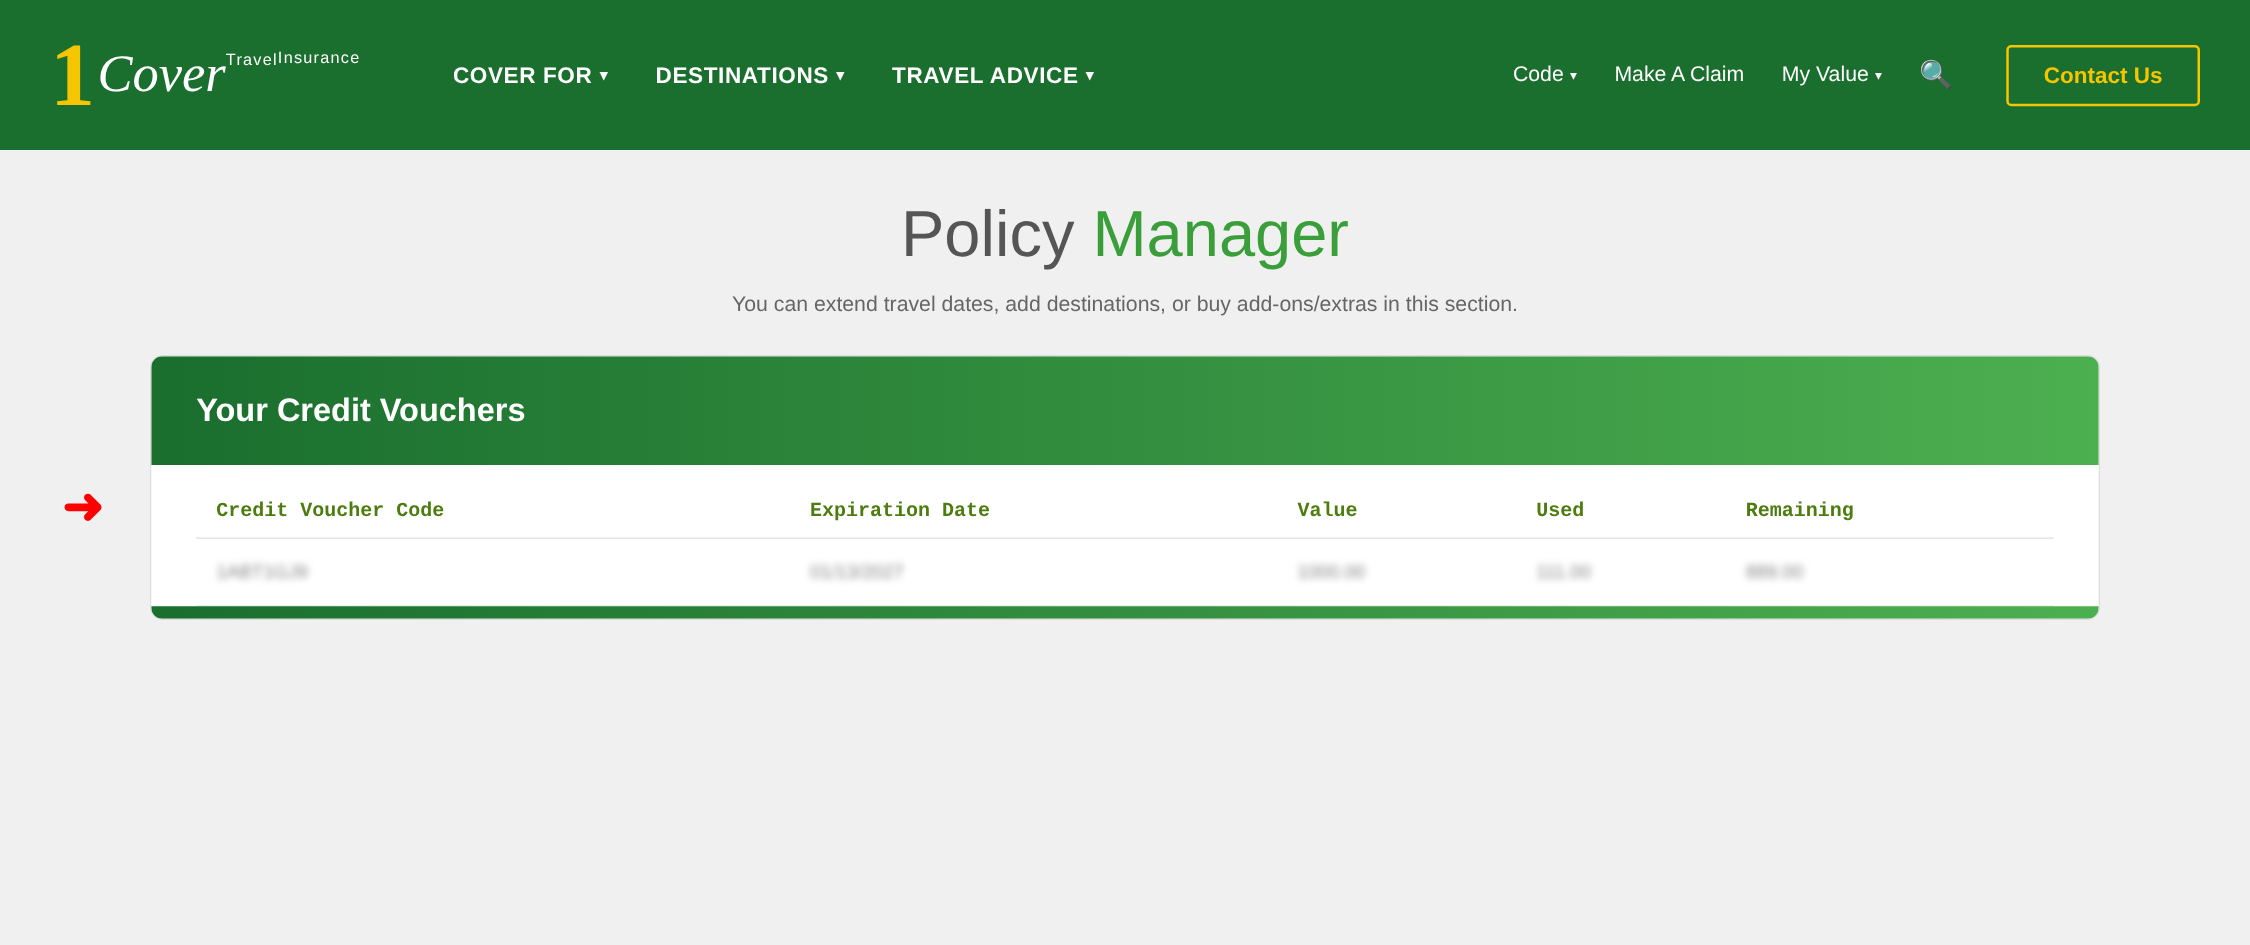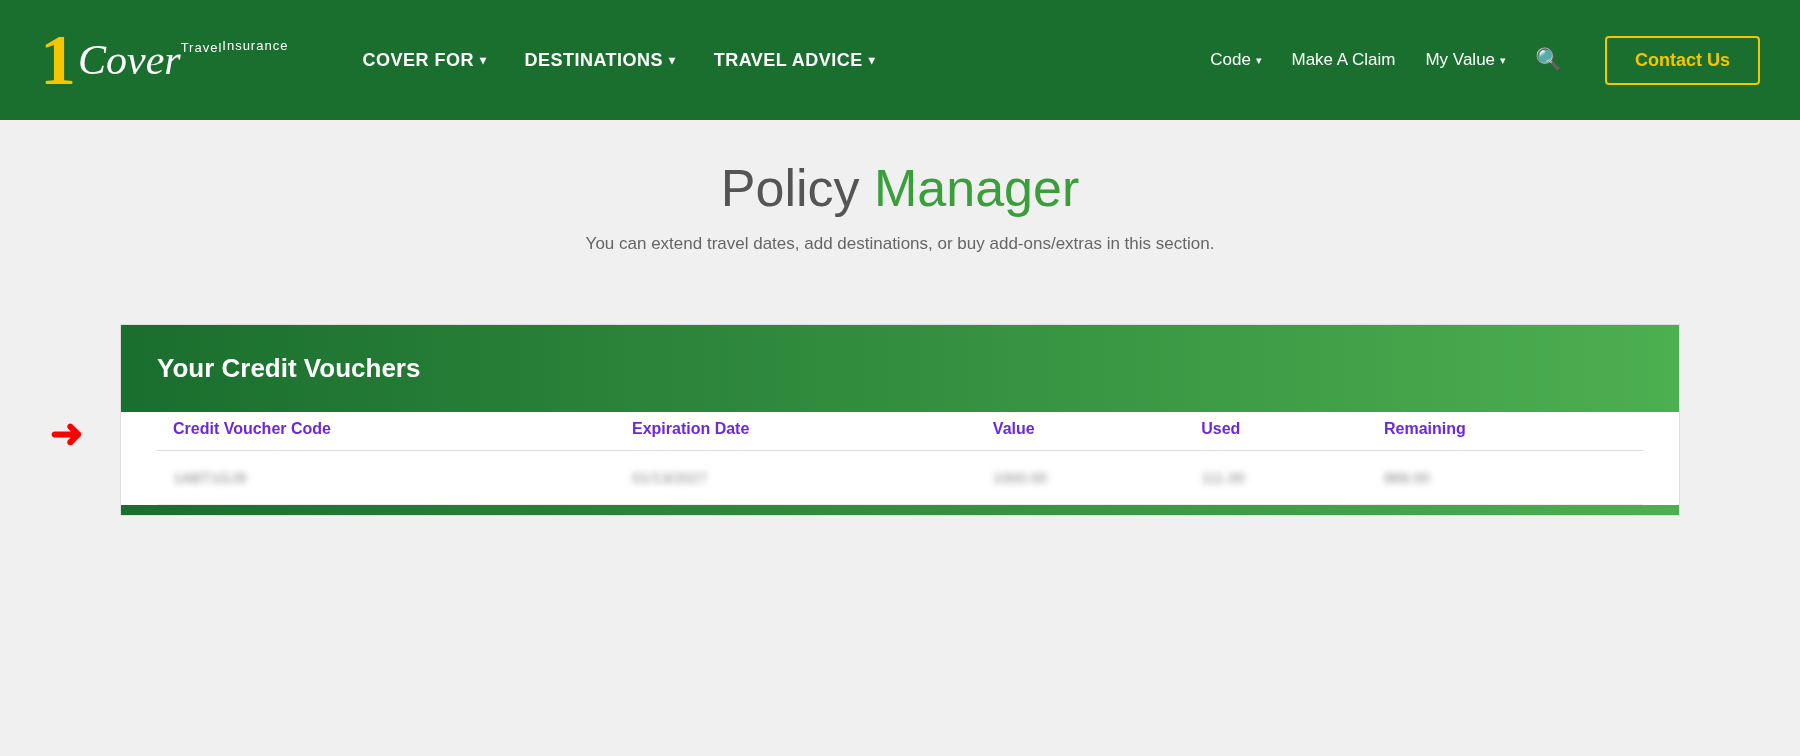--- a/index.html
+++ b/index.html
@@ -136,28 +136,27 @@
     }
 
     .page-title .green {
       color: #3a9e3a;
       font-weight: 400;
     }
 
     .page-subtitle {
       font-size: 17px;
       color: #666;
-      margin-bottom: 40px;
     }
 
     
     .card {
       background: white;
       border: 1px solid #ddd;
-      border-radius: 0;
+      border-radius: 10px;
       margin: 0 60px;
       overflow: hidden;
     }
 
     .card-header {
       background: linear-gradient(to right, #1a6e2e, #4caf50);
       padding: 28px 36px;
     }
 
     .card-header-title {
@@ -170,25 +169,26 @@
       padding: 0 36px;
     }
 
     .voucher-table {
       width: 100%;
       border-collapse: collapse;
     }
 
     .voucher-table th {
       text-align: left;
-      padding: 8px 16px 12px;
+      padding: 28px 16px 12px;
       font-size: 16px;
       font-weight: bold;
-      color: #6d28d9;
+      color: #4d7c0f;
       border-bottom: 1px solid #ddd;
+      font-family: Liberation Mono, monospace;
     }
 
     .voucher-table th:not(:first-child) {
       text-align: left;
     }
 
     .voucher-table td {
       padding: 18px 16px;
       font-size: 15px;
       color: #888;

